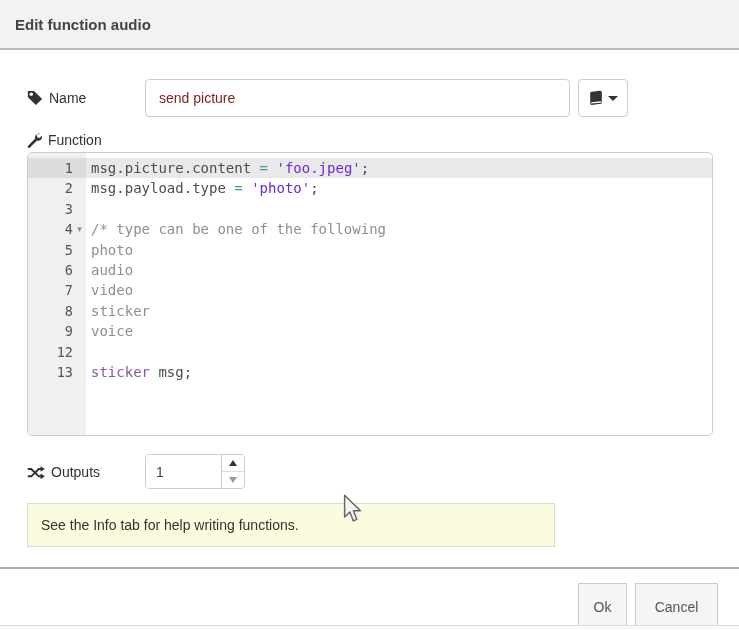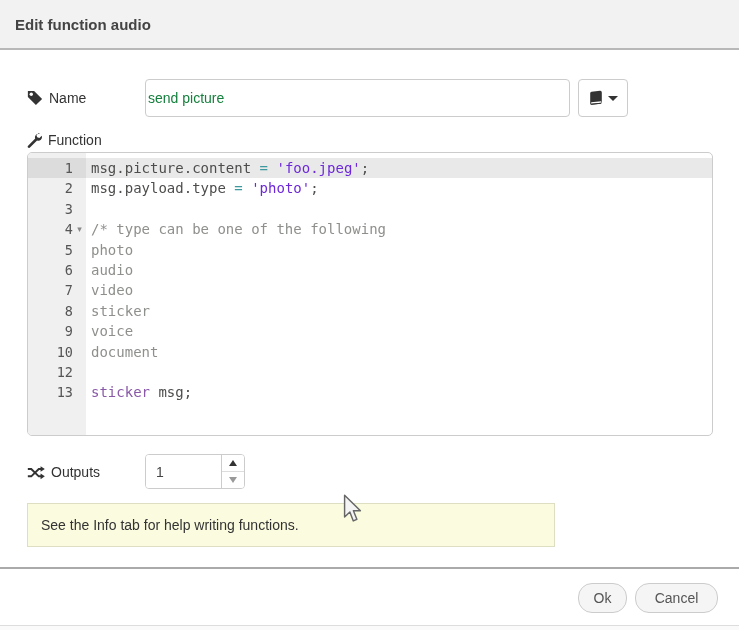--- a/index.html
+++ b/index.html
@@ -27,21 +27,21 @@
 
   .lbl-name   { left: 27px; top: 79px;  height: 38px; }
   .lbl-func   { left: 27px; top: 130px; height: 20px; }
   .lbl-out    { left: 27px; top: 455px; height: 34px; }
 
   
   .name-input {
     position: absolute; left: 145px; top: 79px; width: 425px; height: 38px;
     border: 1px solid #ccc; border-radius: 4px; background: #fff;
     font-family: "Liberation Sans", sans-serif;
-    font-size: 14px; color: #15803d; padding: 0 2px; outline: none;
+    font-size: 14px; color: #7f1d1d; padding: 0 13px; outline: none;
   }
   
   .lib-btn {
     position: absolute; left: 578px; top: 79px; width: 50px; height: 38px;
     border: 1px solid #ccc; border-radius: 4px; background: #fff;
     display: flex; align-items: center; justify-content: center; gap: 5px;
     cursor: pointer;
   }
   .caret-down {
     width: 0; height: 0; border-left: 5px solid transparent;
@@ -111,22 +111,22 @@
     display: flex; align-items: center; padding-left: 13px;
     font-size: 14px; color: #333;
   }
 
   
   .footer-divider {
     position: absolute; left: 0; top: 567px; width: 739px; height: 2px;
     background: #aaa;
   }
   .btn {
-    position: absolute; top: 583px; height: 30px;
-    background: #f5f5f5; border: 1px solid #ccc; border-radius: 14px;
+    position: absolute; top: 583px; height: 48px;
+    background: #f5f5f5; border: 1px solid #ccc; border-radius: 0;
     font-family: "Liberation Sans", sans-serif;
     font-size: 14px; color: #555; cursor: pointer;
   }
   .btn-ok { left: 578px; width: 49px; }
   .btn-cancel { left: 635px; width: 83px; }
   .bottom-line {
     position: absolute; left: 0; top: 625px; width: 739px; height: 1px;
     background: #ddd;
   }
   .below-area {
@@ -210,25 +210,20 @@
       </div>
       <div class="code-row">
         <span class="cell-num">8</span>
         <span class="cell-fold"></span>
         <span class="cell-code"><span class="tok-c">sticker</span></span>
       </div>
       <div class="code-row">
         <span class="cell-num">9</span>
         <span class="cell-fold"></span>
         <span class="cell-code"><span class="tok-c">voice</span></span>
-      </div>
-      <div class="code-row">
-        <span class="cell-num">10</span>
-        <span class="cell-fold"></span>
-        <span class="cell-code"><span class="tok-c">document</span></span>
       </div>
       <div class="code-row">
         <span class="cell-num">12</span>
         <span class="cell-fold"></span>
         <span class="cell-code"></span>
       </div>
       <div class="code-row">
         <span class="cell-num">13</span>
         <span class="cell-fold"></span>
         <span class="cell-code"><span class="tok-k">sticker</span><span class="tok-d"> msg;</span></span>

